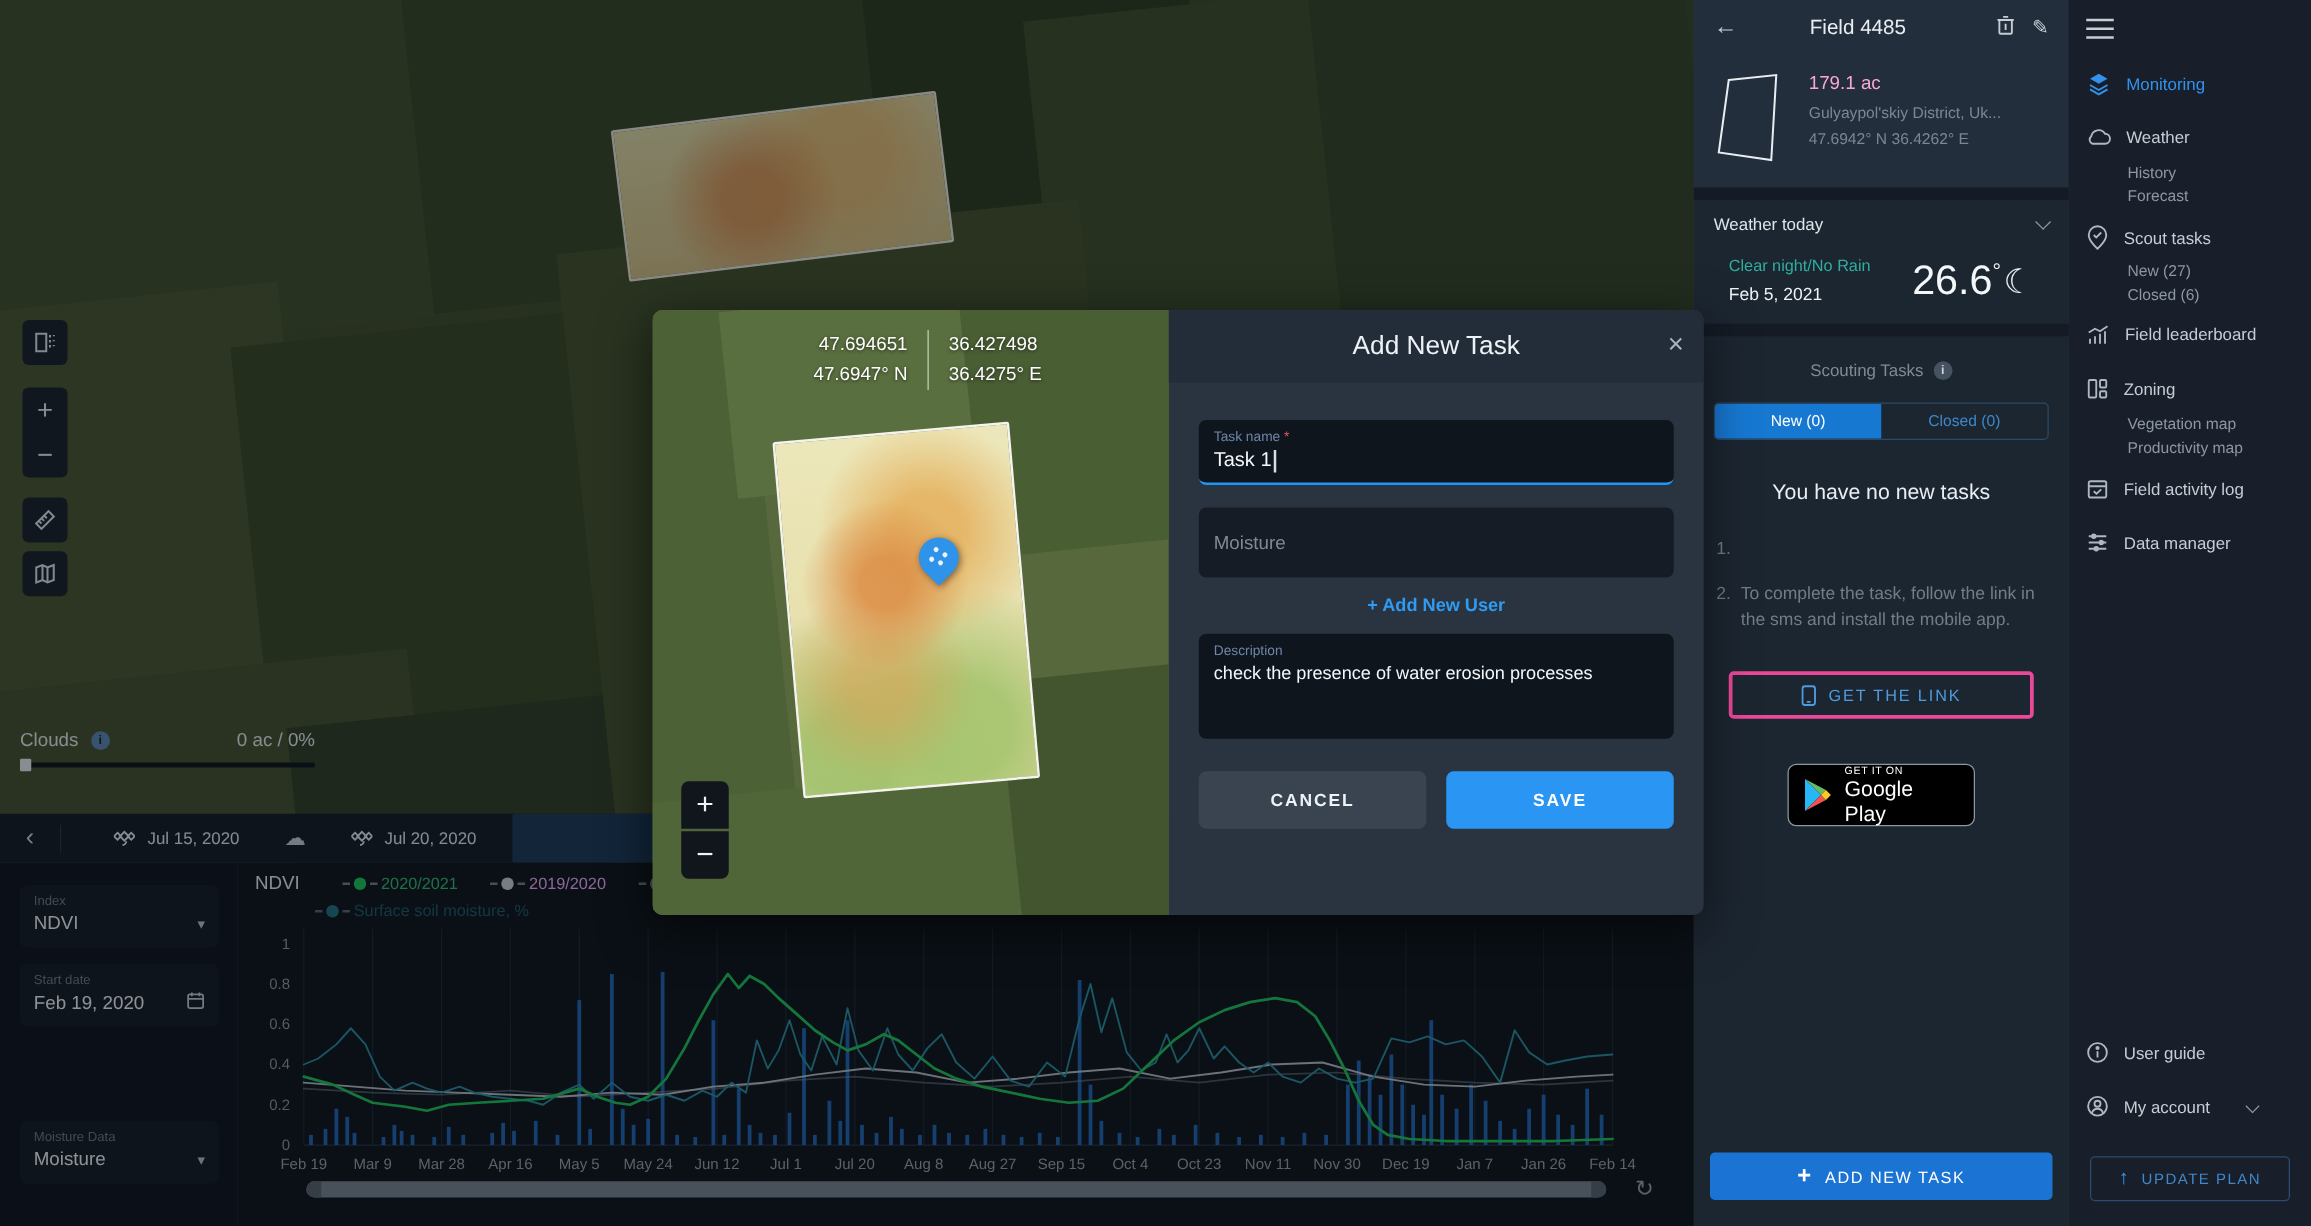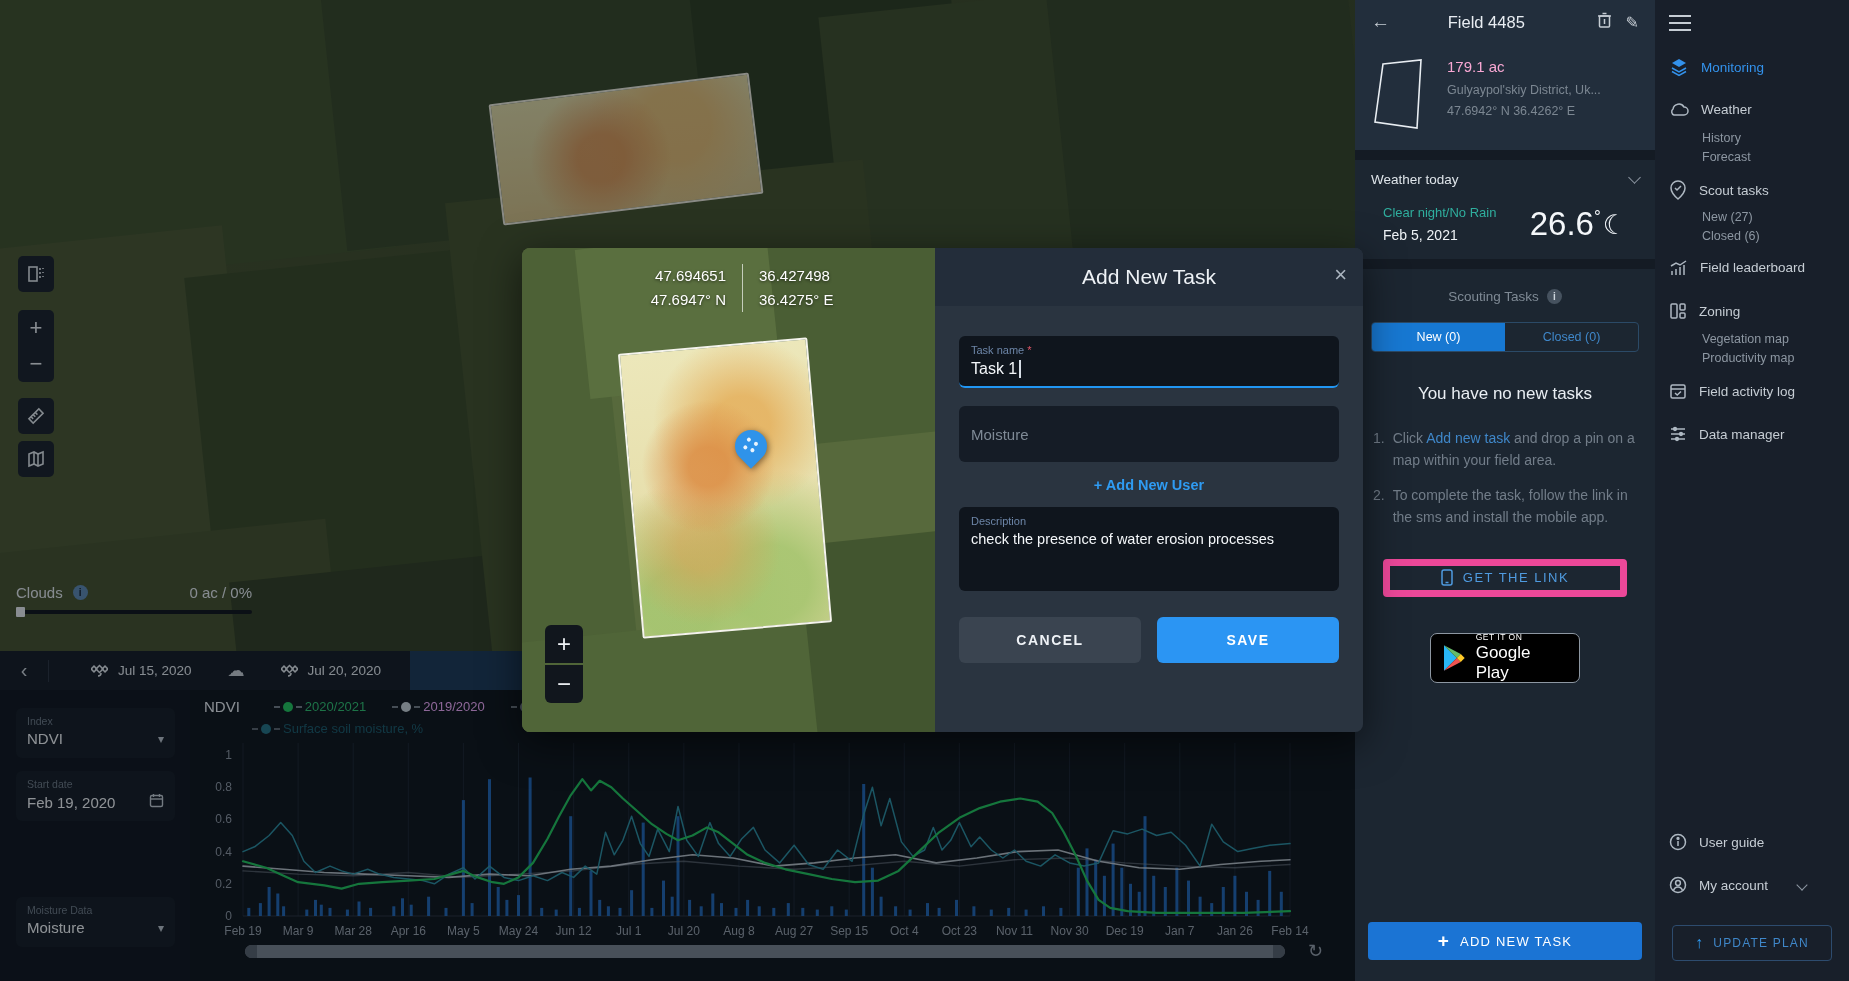--- a/index.html
+++ b/index.html
@@ -147,21 +147,21 @@
   .sc-title { text-align:center; color:#7f8a95; font-size:13.5px; padding:20px 0 14px; display:flex;
               align-items:center; justify-content:center; gap:8px; }
   .sc-title .iinfo { margin-left:0; background:#46525f; color:#cdd5dc; }
   .tabs { display:flex; margin:4px 16px 0; border:1px solid #2b4a67; border-radius:4px; overflow:hidden; height:30px; }
   .tab { flex:1; display:flex; align-items:center; justify-content:center; font-size:12.5px; cursor:pointer; }
   .tab-new { background:#1778d2; color:#fff; }
   .tab-closed { color:#3f87c9; }
   .notasks { text-align:center; color:#e9eef3; font-size:17px; padding:32px 0 10px; }
   .step { display:flex; gap:8px; color:#727d89; font-size:14px; line-height:1.55; padding:14px 18px 0; }
   .step a { color:#3f87c9; text-decoration:none; }
-  .getlink { margin:30px 28px 0; height:38px; border:7px solid #ec4899; border-radius:4px; display:flex;
+  .getlink { margin:30px 28px 0; height:38px; border:3px solid #ec4899; border-radius:4px; display:flex;
              align-items:center; justify-content:center; gap:10px; color:#4f9be0; font-size:13px;
              letter-spacing:1.5px; cursor:pointer; }
   .getlink svg { stroke:#4f9be0; fill:none; stroke-width:1.5; }
   .playbadge { margin:36px auto 0; width:150px; height:50px; background:#000; border:1px solid #8d97a2;
                border-radius:7px; display:flex; align-items:center; padding:0 12px; gap:10px; cursor:pointer; }
   .play-txt .s { color:#fff; font-size:8.5px; letter-spacing:.5px; }
   .play-txt .b { color:#fff; font-size:17px; margin-top:1px; }
   .addtask { position:absolute; left:13px; bottom:21px; width:274px; height:38px; background:#1b74d4; border-radius:4px;
              display:flex; align-items:center; justify-content:center; gap:10px; color:#fff; font-size:13px;
              letter-spacing:1.2px; cursor:pointer; }
@@ -591,21 +591,20 @@
       <span>Scouting Tasks</span>
       <span class="iinfo">i</span>
     </div>
     <div class="tabs">
       <div class="tab tab-new">New (0)</div>
       <div class="tab tab-closed">Closed (0)</div>
     </div>
     <div class="notasks">You have no new tasks</div>
     <div class="step">
       <span>1.</span>
-      <span><span>Click </span><a href="#">Add new task</a><span> and drop a pin on a map within your field area.</span></span>
     </div>
     <div class="step">
       <span>2.</span>
       <span>To complete the task, follow the link in the sms and install the mobile app.</span>
     </div>
     <div class="getlink">
       <svg width="12" height="17" viewBox="0 0 12 17">
           <rect x="1" y="1" width="10" height="15" rx="2"></rect>
           <line x1="4.5" y1="13.5" x2="7.5" y2="13.5"></line>
         </svg>

